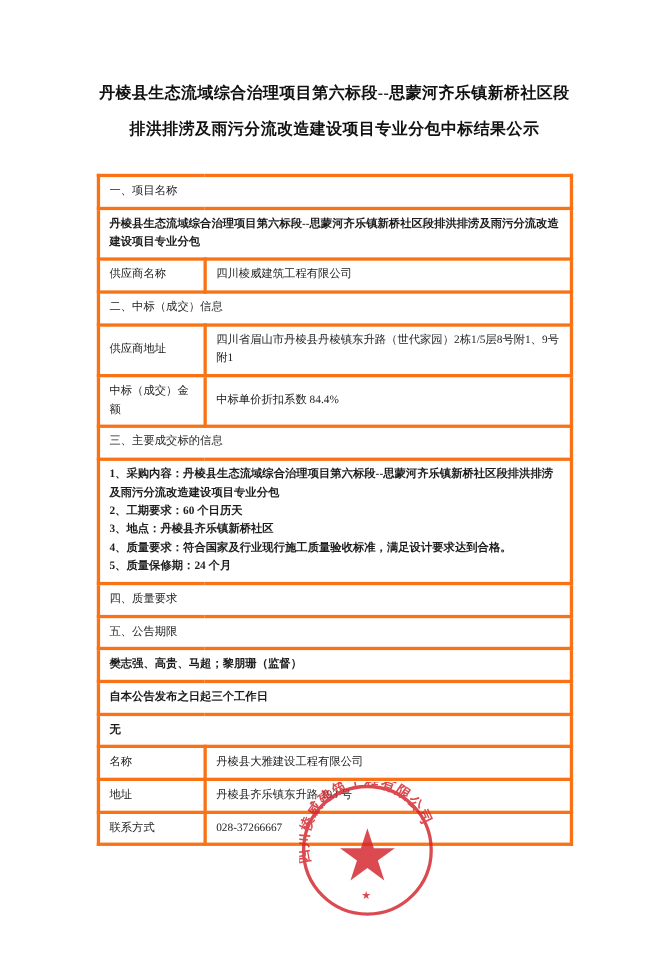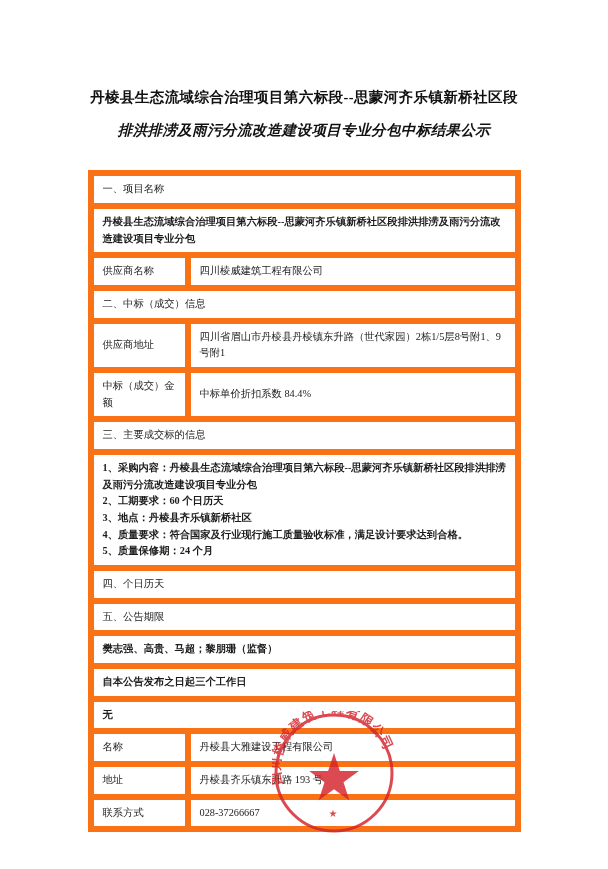--- a/index.html
+++ b/index.html
@@ -12,45 +12,44 @@
     background: #ffffff;
     font-family: "Liberation Serif", "DejaVu Serif", serif;
     color: #1a1a1a;
     overflow: hidden;
   }
   .page {
     position: relative;
     width: 608px;
     height: 869px;
     box-sizing: border-box;
-    padding: 12px;
+    padding: 0;
   }
   .title-block {
     text-align: center;
     padding-top: 76px;
   }
   .title-line {
     font-size: 14.5px;
     font-weight: bold;
     letter-spacing: 0.4px;
     line-height: 1.25;
     color: #111;
   }
   .title-line.second {
     margin-top: 15px;
-    font-style: italic;
   }
   table.doc {
     width: 433px;
     margin: 31px auto 0 auto;
     border-collapse: collapse;
     table-layout: fixed;
   }
   table.doc td {
-    border: 6px solid #f97316;
+    border: 3px solid #f97316;
     font-size: 10.3px;
     line-height: 1.62;
     padding: 5px 7px 5px 9px;
     vertical-align: middle;
     color: #1c1c1c;
     word-break: break-all;
     margin-left: 29px;
   }
   td.label {
     width: 97px;
@@ -121,21 +120,21 @@
         <td class="section" colspan="2">三、主要成交标的信息</td>
       </tr>
       <tr>
         <td class="full multiline" colspan="2">1、采购内容：丹棱县生态流域综合治理项目第六标段--思蒙河齐乐镇新桥社区段排洪排涝及雨污分流改造建设项目专业分包
 2、工期要求：60 个日历天
 3、地点：丹棱县齐乐镇新桥社区
 4、质量要求：符合国家及行业现行施工质量验收标准，满足设计要求达到合格。
 5、质量保修期：24 个月</td>
       </tr>
       <tr>
-        <td class="section" colspan="2">四、个日历天</td>
+        <td class="section" colspan="2">四、质量要求</td>
       </tr>
       <tr>
         <td class="section" colspan="2">五、公告期限</td>
       </tr>
       <tr>
         <td class="full" colspan="2">樊志强、高贵、马超；黎朋珊（监督）</td>
       </tr>
       <tr>
         <td class="full" colspan="2">自本公告发布之日起三个工作日</td>
       </tr>

